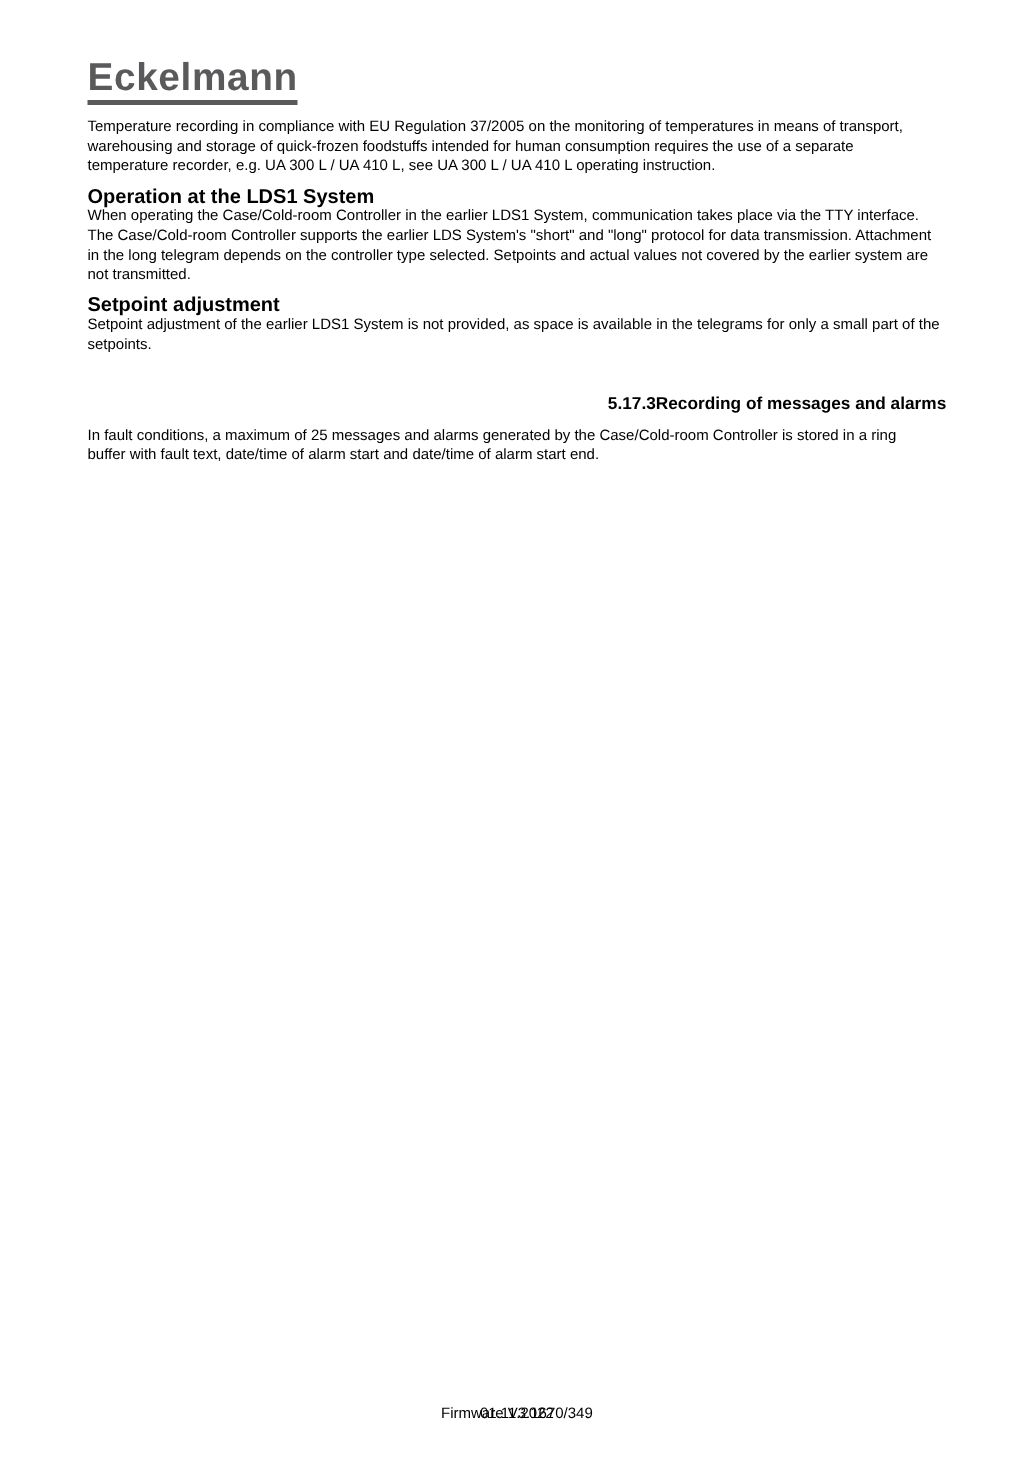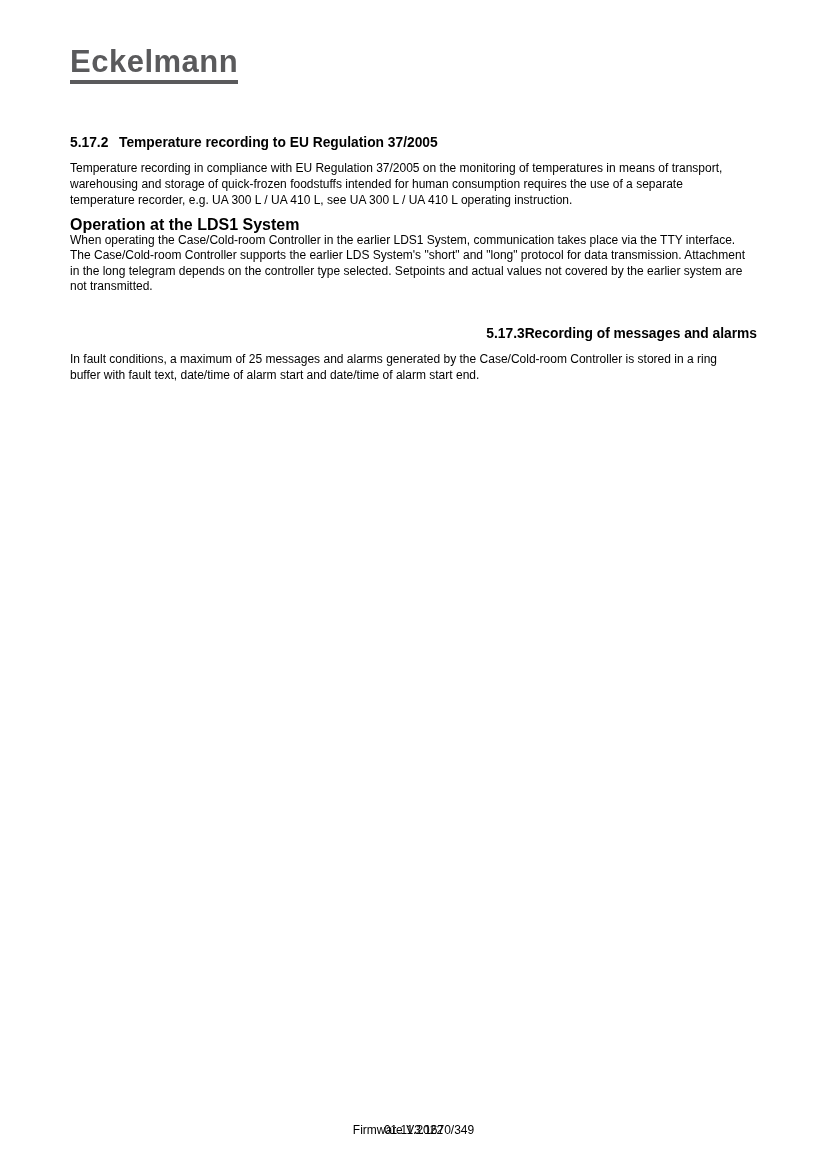--- a/index.html
+++ b/index.html
@@ -103,29 +103,30 @@
 <body>
 
 <div class="page">
   <div class="content">
 
     <div class="logo">
       <div class="logo-text">Eckelmann</div>
       <div class="logo-underline"></div>
     </div>
 
-    <h2 class="section-heading section-1"><span class="sec-num">5.17.2</span><span>Temperature recording to EU Regulation 37/2005</span></h2>
 
     <p class="para">Temperature recording in compliance with EU Regulation 37/2005 on the monitoring of temperatures in means of transport, warehousing and storage of quick-frozen foodstuffs intended for human consumption requires the use of a separate temperature recorder, e.g. UA 300 L / UA 410 L, see UA 300 L / UA 410 L operating instruction.</p>
 
     <h3 class="subheading">Operation at the LDS1 System</h3>
     <p class="subtext">When operating the Case/Cold-room Controller in the earlier LDS1 System, communication takes place via the TTY interface.</p>
 
     <p class="subtext">The Case/Cold-room Controller supports the earlier LDS System's "short" and "long" protocol for data transmission. Attachment in the long telegram depends on the controller type selected. Setpoints and actual values not covered by the earlier system are not transmitted.</p>
 
+    <h3 class="subheading">Setpoint adjustment</h3>
+    <p class="subtext">Setpoint adjustment of the earlier LDS1 System is not provided, as space is available in the telegrams for only a small part of the setpoints.</p>
 
     <h2 class="section-heading section-2"><span class="sec-num">5.17.3</span><span>Recording of messages and alarms</span></h2>
 
     <p class="para">In fault conditions, a maximum of 25 messages and alarms generated by the Case/Cold-room Controller is stored in a ring buffer with fault text, date/time of alarm start and date/time of alarm start end.</p>
 
   </div>
 
   <div class="footer">
     <span class="footer-left">Firmware V3.16</span>
     <span class="footer-center">01.11.2022</span>

